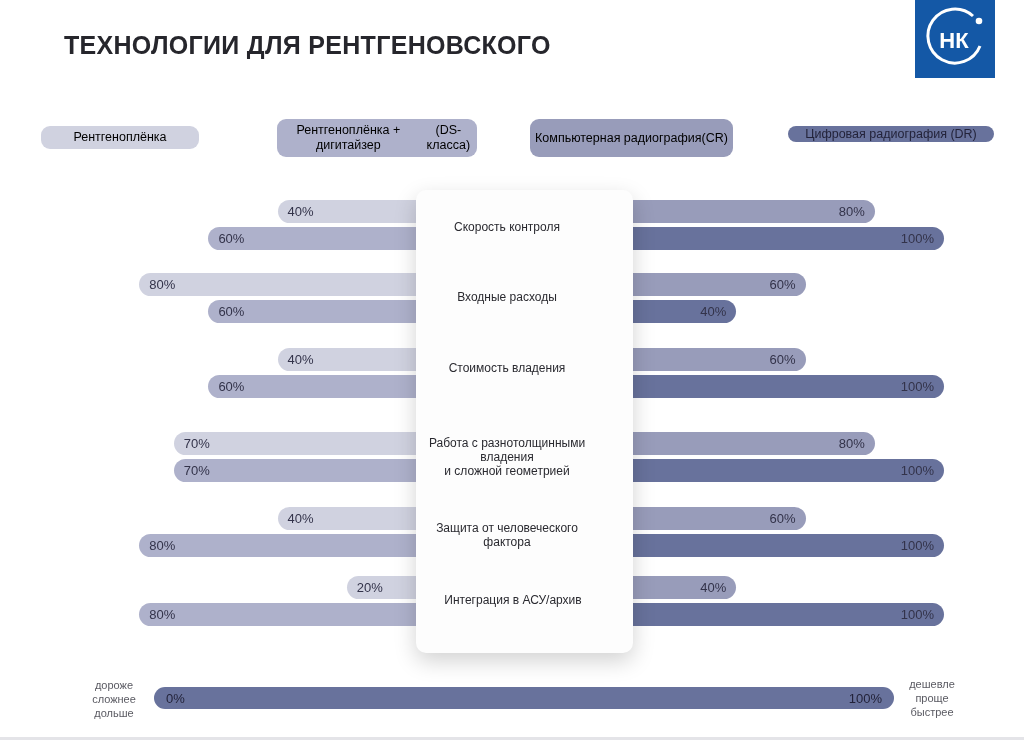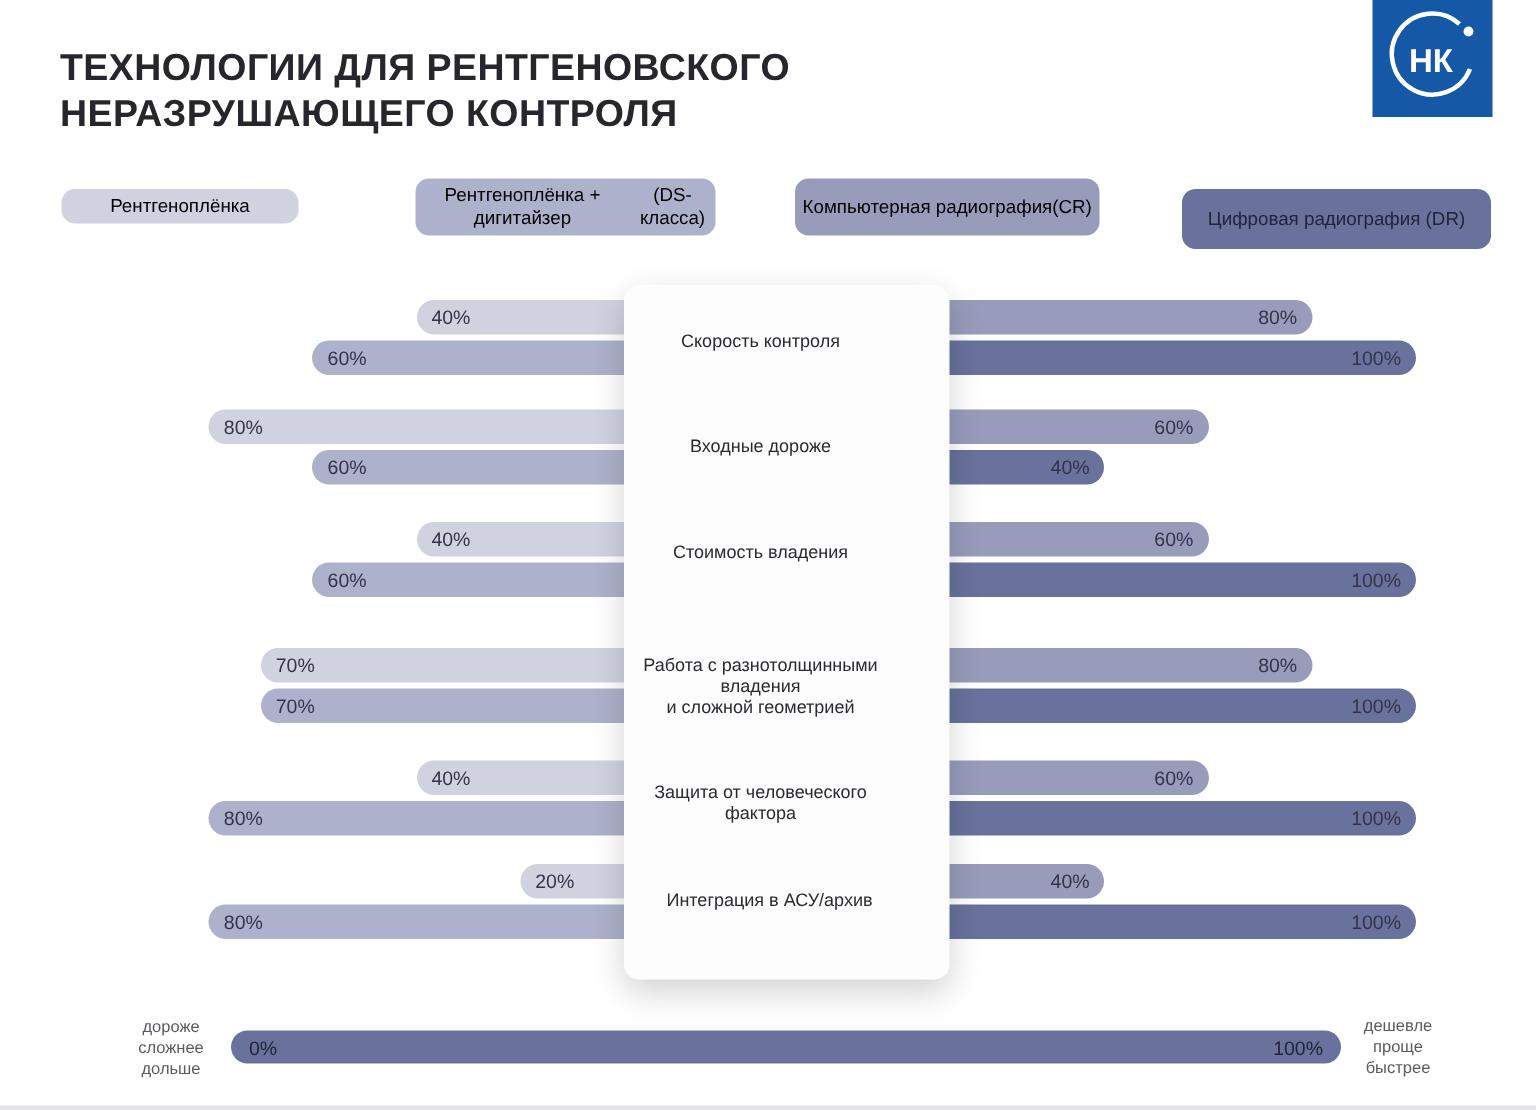--- a/index.html
+++ b/index.html
@@ -1,37 +1,36 @@
 <!DOCTYPE html>
 <html><head>
 <meta charset="utf-8">
 <style>
   * { box-sizing: border-box; margin: 0; padding: 0; }
   html, body { width: 1024px; height: 740px; background: #ffffff; overflow: hidden; }
   body { position: relative; font-family: "DejaVu Sans", "Liberation Sans", sans-serif; color: #2b2b33; }
   .title { position: absolute; left: 40px; top: 30px; font-family: "Liberation Sans", sans-serif; font-weight: bold; font-size: 25px; line-height: 31px; letter-spacing: 0.3px; color: #26262c; }
-  .title span { display: block; }
+  .title span { display: block; margin-left: 24px; }
   .logo { position: absolute; left: 915px; top: 0; width: 80px; height: 78px; background: #1458a6; }
   .logo svg { position: absolute; left: 0; top: 0; }
   .legend-pill { position: absolute; border-radius: 9px; font-family: "Liberation Sans", sans-serif; font-size: 12.5px; line-height: 15px; text-align: center; color: #000000; display: flex; align-items: center; justify-content: center; }
   .bar { position: absolute; height: 23px; font-family: "Liberation Sans", sans-serif; font-size: 13px; color: #33334a; display: flex; align-items: center; }
   .bar.left { border-radius: 12px 0 0 12px; padding-left: 10px; justify-content: flex-start; }
   .bar.right { border-radius: 0 12px 12px 0; padding-right: 10px; justify-content: flex-end; }
   .panel { position: absolute; left: 416px; top: 190px; width: 217px; height: 463px; background: #fdfdfd; border-radius: 10px; box-shadow: 0 8px 22px rgba(0,0,0,0.18); z-index: 5; }
   .crit { position: absolute; left: 0; width: 182px; text-align: center; font-family: "Liberation Sans", sans-serif; font-size: 12px; line-height: 14px; color: #2a2a30; }
   .scale-bar { position: absolute; left: 154px; top: 687px; width: 740px; height: 22px; background: #68729c; border-radius: 11px; font-family: "Liberation Sans", sans-serif; font-size: 13px; color: #23233a; display: flex; align-items: center; justify-content: space-between; padding: 0 12px; }
   .scale-note { position: absolute; font-family: "Liberation Sans", sans-serif; font-size: 11px; line-height: 14px; color: #5a5a62; text-align: center; }
   .footer-line { position: absolute; left: 0; top: 737px; width: 1024px; height: 3px; background: #e4e4e8; }
 </style>
 </head>
 <body>
 
 <div class="title">
   <span>ТЕХНОЛОГИИ ДЛЯ РЕНТГЕНОВСКОГО</span>
-  <span>НЕРАЗРУШАЮЩЕГО КОНТРОЛЯ</span>
 </div>
 
 <div class="logo">
   <svg width="80" height="78" viewBox="0 0 80 78">
     <path d="M 58 16 A 27 27 0 1 0 65 46" fill="none" stroke="#ffffff" stroke-width="3"></path>
     <circle cx="64" cy="21" r="3.3" fill="#ffffff"></circle>
     <text x="39" y="48" text-anchor="middle" font-family="Liberation Sans, sans-serif" font-weight="bold" font-size="22" fill="#ffffff">НК</text>
   </svg>
 </div>
 
@@ -39,21 +38,21 @@
   <span>Рентгеноплёнка</span>
 </div>
 <div class="legend-pill" style="left:277px; top:119px; width:200px; height:38px; background:#aeb1cb; flex-direction:row;">
   <span>Рентгеноплёнка + дигитайзер</span>
   <span>(DS-класса)</span>
 </div>
 <div class="legend-pill" style="left:530px; top:119px; width:203px; height:38px; background:#989cba; flex-direction:row;">
   <span>Компьютерная радиография</span>
   <span>(CR)</span>
 </div>
-<div class="legend-pill" style="left:788px; top:126px; width:206px; height:40px; background:#68729c; color:#23233a;">
+<div class="legend-pill" style="left:788px; top:126px; width:206px; height:16px; background:#68729c; color:#23233a;">
   <span>Цифровая радиография (DR)</span>
 </div>
 
 <div id="bars">
     <div class="bar left" style="top: 200px; width: 158.4px; background: rgb(208, 210, 224); left: 277.6px;">
       <span>40%</span>
     </div>
     <div class="bar left" style="top: 227px; width: 227.6px; background: rgb(174, 177, 203); left: 208.4px;">
       <span>60%</span>
     </div>
@@ -123,21 +122,21 @@
     <div class="bar right" style="top: 603px; width: 366px; background: rgb(104, 114, 156); left: 578px;">
       <span>100%</span>
     </div>
   </div>
 
 <div class="panel" id="panel">
     <div class="crit" style="top: 30px;">
       <div>Скорость контроля</div>
     </div>
     <div class="crit" style="top: 100px;">
-      <div>Входные дороже</div>
+      <div>Входные расходы</div>
     </div>
     <div class="crit" style="top: 171px;">
       <div>Стоимость владения</div>
     </div>
     <div class="crit" style="top: 246px;">
       <div>Работа с разнотолщинными</div>
       <div>владения</div>
       <div>и сложной геометрией</div>
     </div>
     <div class="crit" style="top: 331px;">

